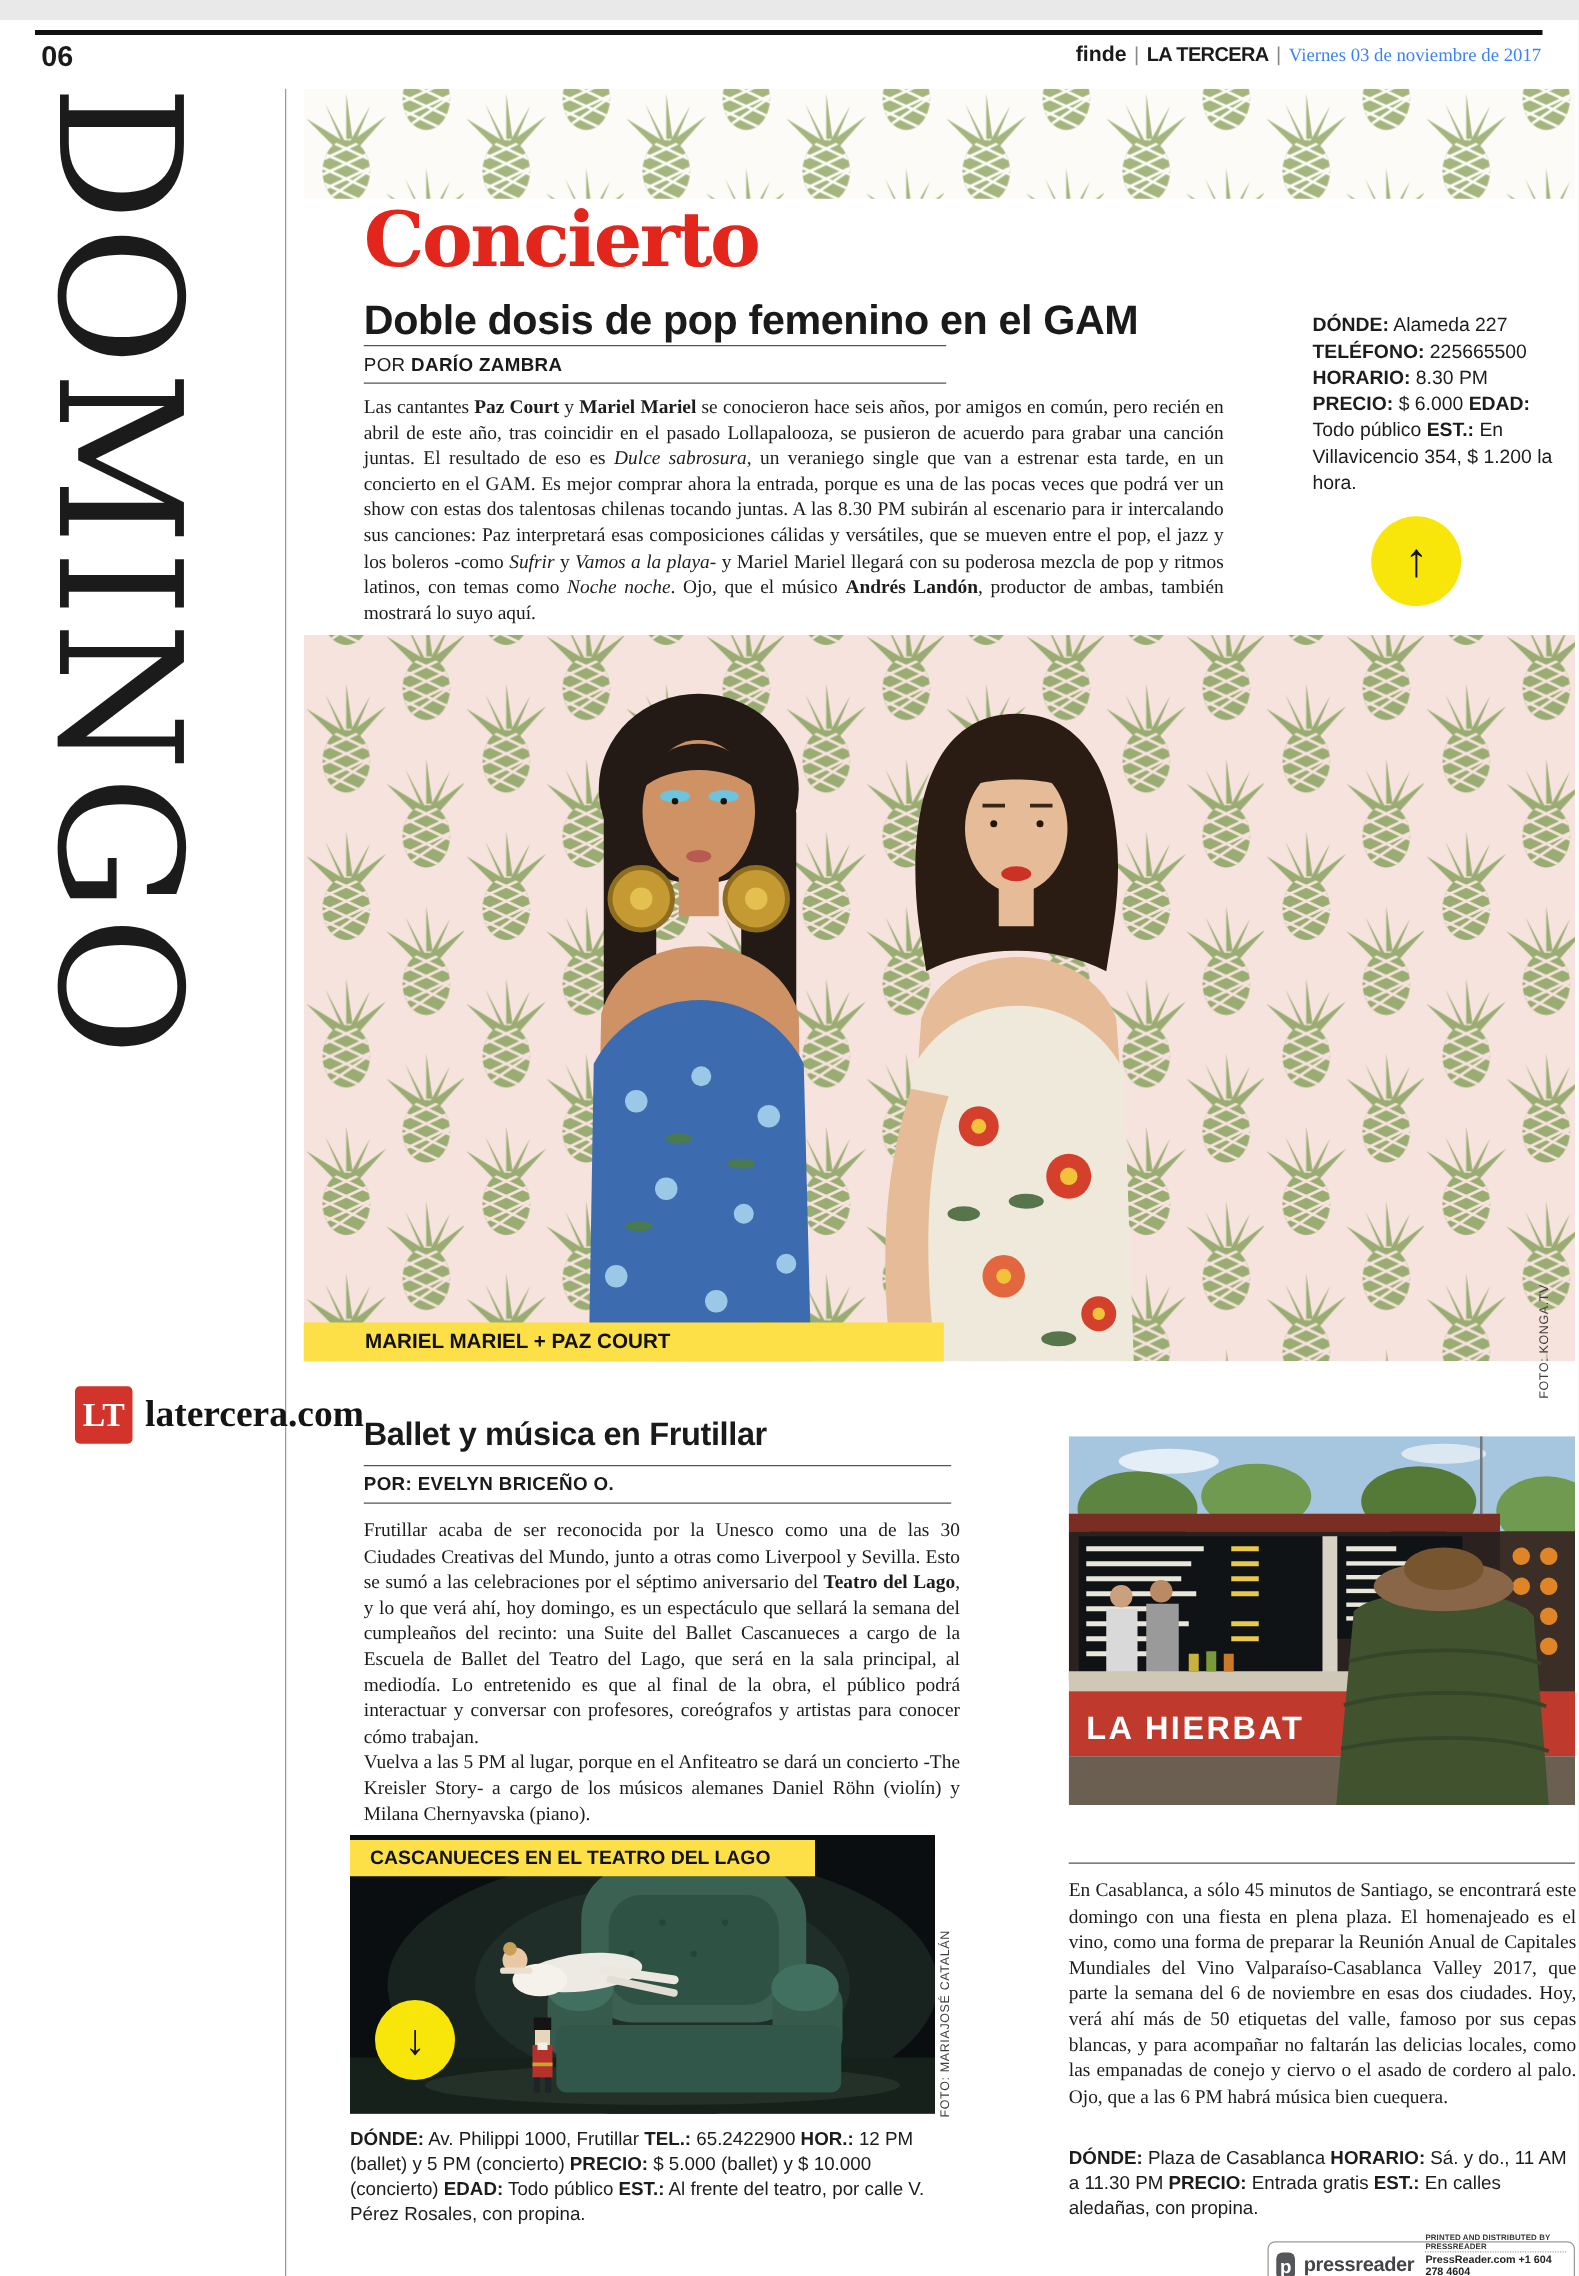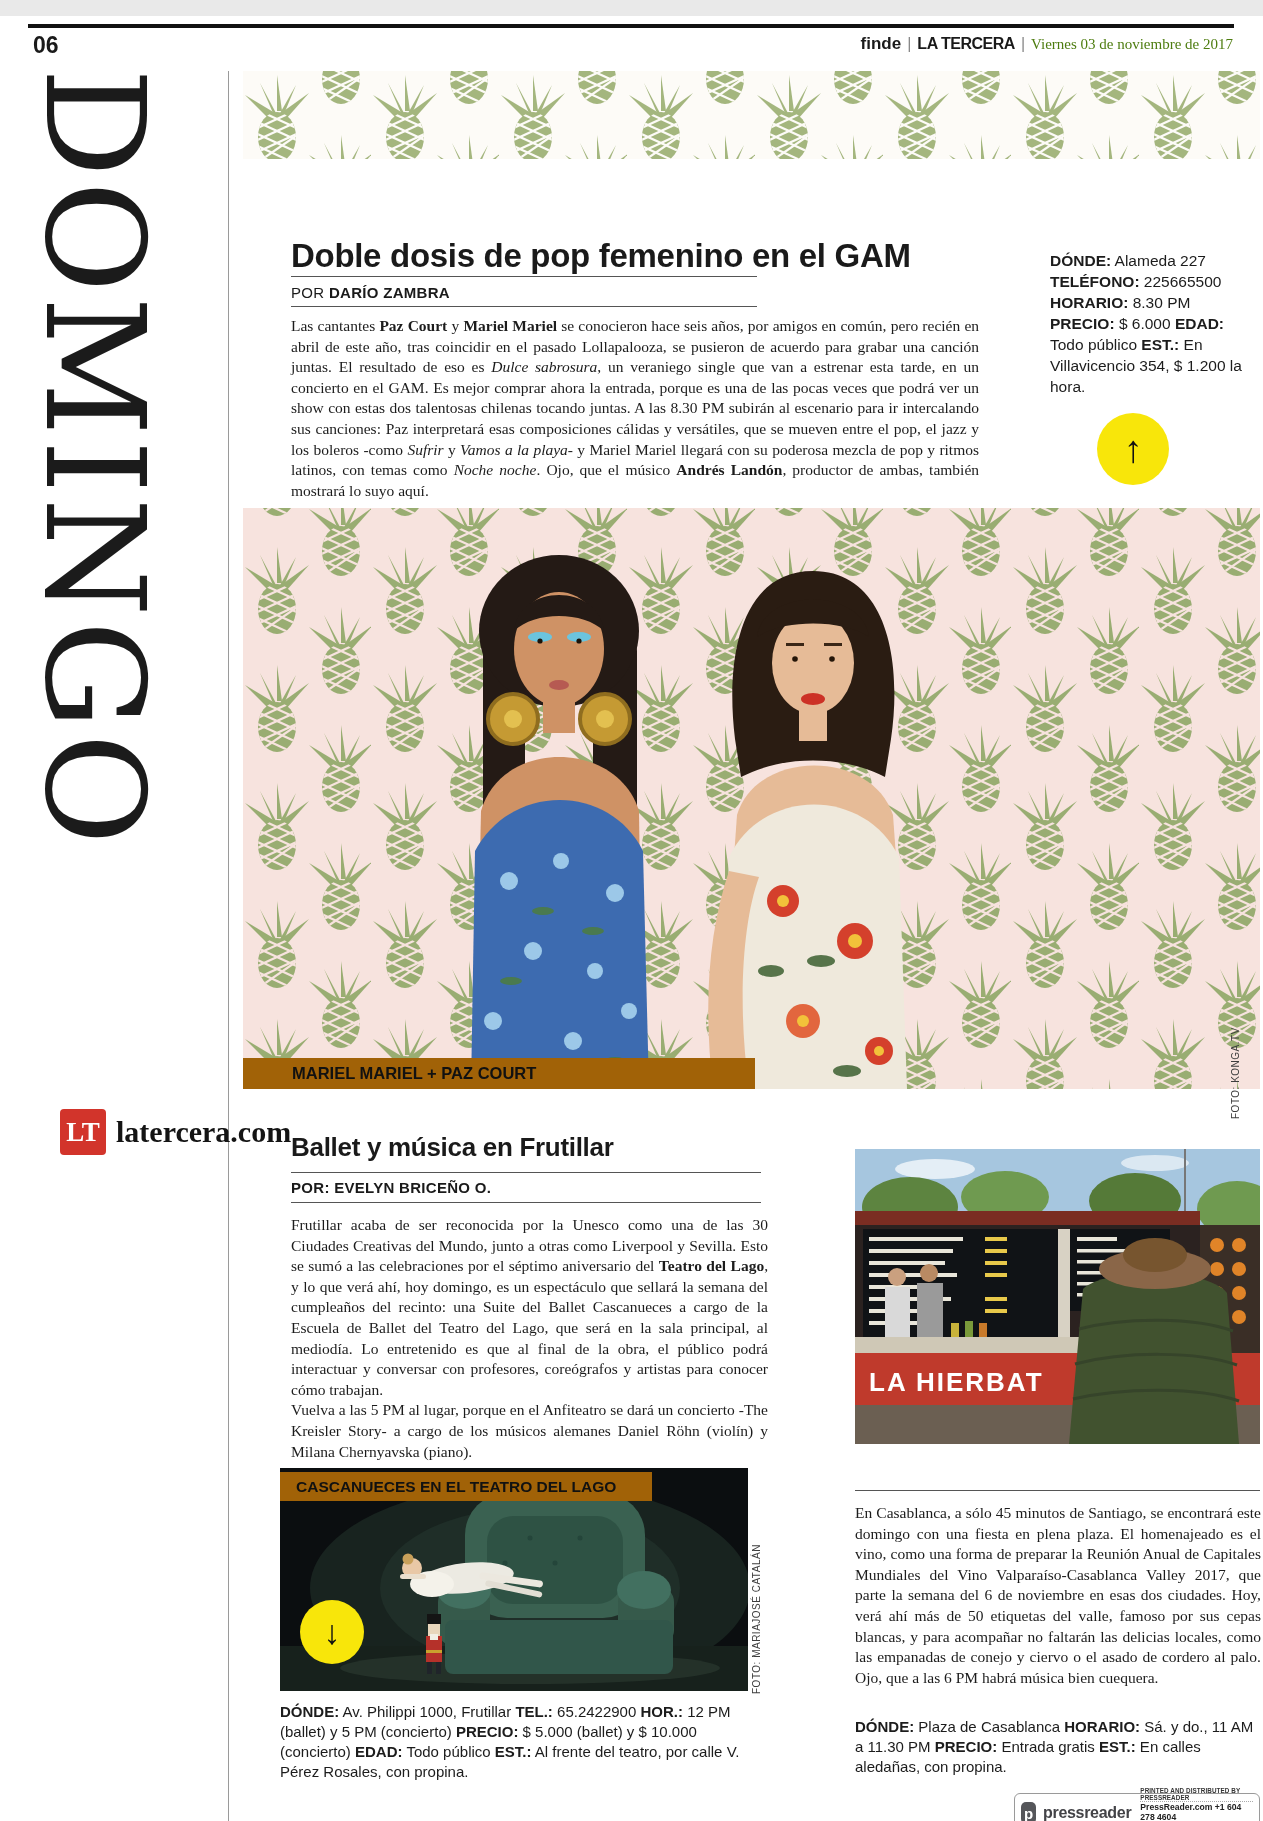--- a/index.html
+++ b/index.html
@@ -7,21 +7,21 @@
         font-family:"Liberation Sans",sans-serif;color:#1a1a1a;overflow:hidden;}
   .abs{position:absolute;}
 
   
   .top-rule{left:28px;top:8px;width:1206px;height:4px;background:#111;}
   .page-num{left:33px;top:16px;font-size:23px;font-weight:bold;letter-spacing:0;}
   .masthead{right:30px;top:18px;font-size:16px;white-space:nowrap;}
   .masthead .finde{font-weight:bold;font-size:17px;}
   .masthead .sep{color:#888;font-weight:normal;padding:0 6px;}
   .masthead .paper{font-weight:bold;letter-spacing:-0.5px;}
-  .masthead .date{font-family:"Liberation Serif",serif;font-size:15px;color:#4d7c0f;}
+  .masthead .date{font-family:"Liberation Serif",serif;font-size:15px;color:#3b82f6;}
 
   
   .domingo{left:26px;top:52px;height:1005px;writing-mode:vertical-rl;
            font-family:"DejaVu Serif",serif;font-size:136px;color:#1b1b1b;
            letter-spacing:4px;line-height:1;}
   .v-divider{left:228px;top:55px;width:1px;height:1760px;background:#9a9a9a;}
   .lt-brand{left:38px;top:1093px;display:flex;align-items:center;gap:10px;padding-left:22px;}
   .lt-box{width:46px;height:46px;background:#d2342b;border-radius:4px;color:#fff;
           display:flex;align-items:center;justify-content:center;
           font-family:"Liberation Serif",serif;font-weight:bold;font-size:27px;}
@@ -38,21 +38,21 @@
   .body-serif{font-family:"Liberation Serif",serif;font-size:15.5px;line-height:20.6px;
               text-align:justify;color:#1c1c1c;}
   .main-body{left:291px;top:300px;width:688px;}
   .info-sans{font-size:15.5px;line-height:21px;color:#1c1c1c;}
   .main-info{left:1050px;top:234px;width:206px;}
   .circle-btn{width:72px;height:72px;border-radius:50%;background:#f8e60a;
               display:flex;align-items:center;justify-content:center;
               font-size:38px;font-weight:bold;color:#111;}
   .arrow-up{left:1097px;top:397px;}
   .arrow-down{left:300px;top:1584px;width:64px;height:64px;font-size:34px;}
-  .caption-bar{background:#a16207;color:#111;font-weight:bold;font-size:16.5px;
+  .caption-bar{background:#fde047;color:#111;font-weight:bold;font-size:16.5px;
                display:flex;align-items:center;}
   .cap-main{left:243px;top:1042px;width:512px;height:31px;padding-left:49px;box-sizing:border-box;}
   .vcredit{writing-mode:vertical-rl;transform:rotate(180deg);font-size:10px;
            letter-spacing:0.5px;color:#3d3d3d;white-space:nowrap;}
   .credit-konga{left:1230px;top:983px;height:120px;}
   .credit-catalan{left:751px;top:1483px;height:195px;}
 
   
   .sec-title{font-size:26px;font-weight:bold;letter-spacing:-0.3px;}
   .ballet-title{left:291px;top:1116px;}
@@ -213,20 +213,21 @@
           <circle cx="560" cy="950" r="6" fill="#f2c23a"></circle>
         <circle cx="636" cy="980" r="14" fill="#d4402c"></circle>
           <circle cx="636" cy="980" r="5" fill="#f2c23a"></circle>
         <ellipse cx="578" cy="890" rx="14" ry="6" fill="#57744a"></ellipse>
         <ellipse cx="528" cy="900" rx="13" ry="6" fill="#57744a"></ellipse>
         <ellipse cx="604" cy="1000" rx="14" ry="6" fill="#57744a"></ellipse>
       </g>
     </g>
   </svg>
 
+  <div class="abs kicker">Concierto</div>
   <div class="abs headline">Doble dosis de pop femenino en el GAM</div>
   <div class="abs rule" style="left:291px;top:260px;width:466px;"></div>
   <div class="abs byline"><span>POR </span><b>DARÍO ZAMBRA</b></div>
   <div class="abs rule" style="left:291px;top:290px;width:466px;"></div>
   <div class="abs body-serif main-body"><span>Las cantantes </span><span style="font-weight: bold;">Paz Court</span><span> y </span><span style="font-weight: bold;">Mariel Mariel</span><span> se conocieron hace seis años, por amigos en común, pero recién en abril de este año, tras coincidir en el pasado Lollapalooza, se pusieron de acuerdo para grabar una canción juntas. El resultado de eso es </span><span style="font-style: italic;">Dulce sabrosura</span><span>, un veraniego single que van a estrenar esta tarde, en un concierto en el GAM. Es mejor comprar ahora la entrada, porque es una de las pocas veces que podrá ver un show con estas dos talentosas chilenas tocando juntas. A las 8.30 PM subirán al escenario para ir intercalando sus canciones: Paz interpretará esas composiciones cálidas y versátiles, que se mueven entre el pop, el jazz y los boleros -como </span><span style="font-style: italic;">Sufrir</span><span> y </span><span style="font-style: italic;">Vamos a la playa</span><span>- y Mariel Mariel llegará con su poderosa mezcla de pop y ritmos latinos, con temas como </span><span style="font-style: italic;">Noche noche</span><span>. Ojo, que el músico </span><span style="font-weight: bold;">Andrés Landón</span><span>, productor de ambas, también mostrará lo suyo aquí.</span></div>
   <div class="abs info-sans main-info"><span style="font-weight: bold;">DÓNDE:</span><span> Alameda 227 </span><span style="font-weight: bold;">TELÉFONO:</span><span> 225665500 </span><span style="font-weight: bold;">HORARIO:</span><span> 8.30 PM </span><span style="font-weight: bold;">PRECIO:</span><span> $ 6.000 </span><span style="font-weight: bold;">EDAD:</span><span> Todo público </span><span style="font-weight: bold;">EST.:</span><span> En Villavicencio 354, $ 1.200 la hora.</span></div>
 
   <div class="abs circle-btn arrow-up">
     <span>↑</span>
   </div>

